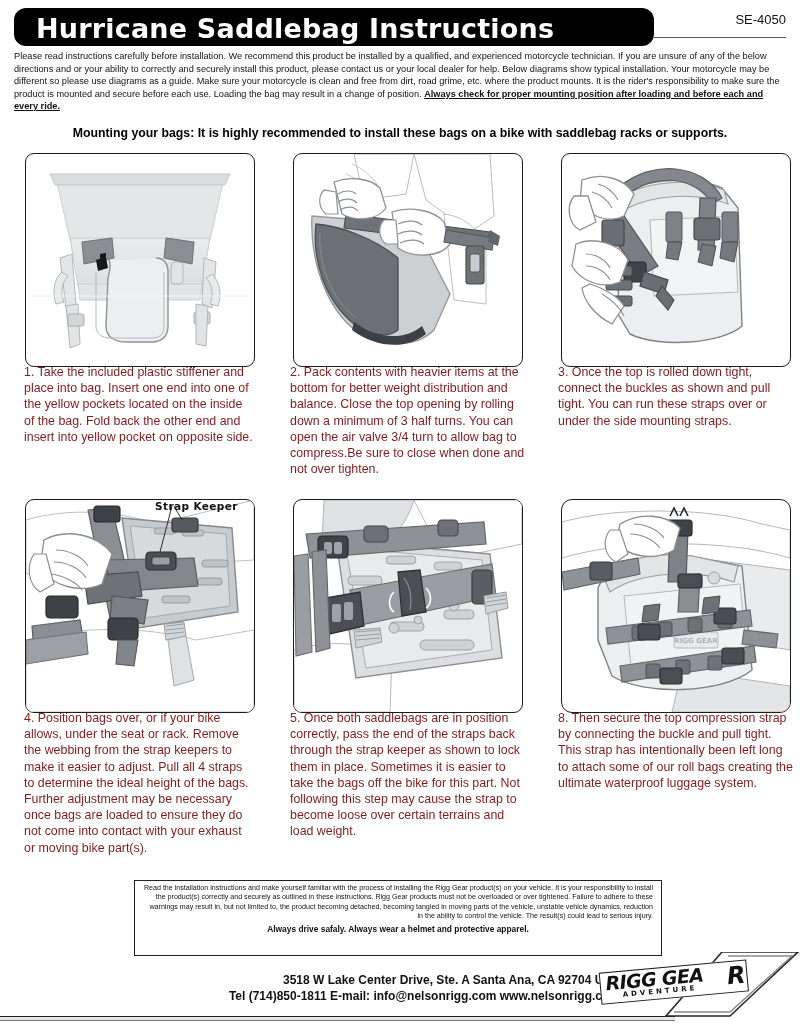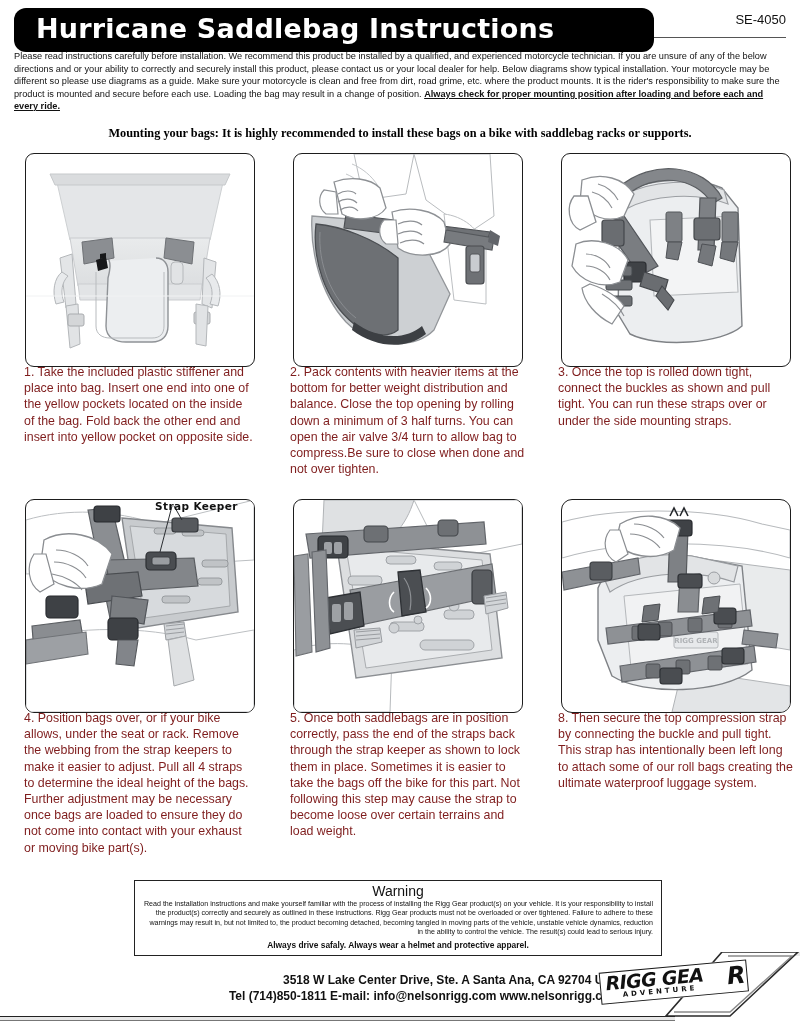--- a/index.html
+++ b/index.html
@@ -21,21 +21,21 @@
     position: absolute;
     left: 0; top: 0;
     width: 800px;
     height: 48px;
   }
   .title-bar {
     position: absolute;
     left: 14px;
     top: 8px;
     width: 640px;
-    height: 44px;
+    height: 38px;
     background: #000000;
     border-radius: 12px;
   }
   .title-text {
     position: absolute;
     left: 22px;
     top: 5px;
     font-size: 27px;
     font-weight: bold;
     color: #ffffff;
@@ -79,21 +79,20 @@
   
   .subtitle {
     position: absolute;
     left: 0;
     top: 126px;
     width: 800px;
     text-align: center;
     font-size: 12.3px;
     font-weight: bold;
     color: #000000;
-    font-family: Liberation Serif, serif;
   }
 
   
   .panel {
     position: absolute;
     width: 228px;
     height: 212px;
     border: 1.6px solid #1d1d1d;
     border-radius: 9px;
     background: #ffffff;
@@ -548,21 +547,20 @@
 </div>
 
 <div class="step-text t1">1. Take the included plastic stiffener and place into bag. Insert one end into one of the yellow pockets located on the inside of the bag. Fold back the other end and insert into yellow pocket on opposite side.</div>
 <div class="step-text t2">2. Pack contents with heavier items at the bottom for better weight distribution and balance. Close the top opening by rolling down a minimum of 3 half turns. You can open the air valve 3/4 turn to allow bag to compress.Be sure to close when done and not over tighten.</div>
 <div class="step-text t3">3. Once the top is rolled down tight, connect the buckles as shown and pull tight. You can run these straps over or under the side mounting straps.</div>
 <div class="step-text t4">4. Position bags over, or if your bike allows, under the seat or rack. Remove the webbing from the strap keepers to make it easier to adjust. Pull all 4 straps to determine the ideal height of the bags. Further adjustment may be necessary once bags are loaded to ensure they do not come into contact with your exhaust or moving bike part(s).</div>
 <div class="step-text t5">5. Once both saddlebags  are in position correctly, pass the end of the straps back through the strap keeper as shown to lock them in place. Sometimes it is easier to take the bags off the bike for this part. Not following this step may cause the strap to become loose over certain terrains and load weight.</div>
 <div class="step-text t6">8. Then secure the top compression strap by connecting  the buckle and pull tight. This strap has intentionally been left long to attach some of our roll bags creating the ultimate waterproof luggage system.</div>
 
 <div class="warning-box">
-  <div class="warning-title">Warning</div>
   <div class="warning-body">Read the installation instructions and make yourself familiar with the process of installing the Rigg Gear product(s) on your vehicle.  It is your responsibility to install the product(s) correctly and securely as outlined in these instructions.  Rigg Gear products must not be overloaded or over tightened. Failure to adhere to these warnings may result in, but not limited to, the product becoming detached, becoming tangled in moving parts of the vehicle, unstable vehicle dynamics, reduction in the ability to control the vehicle.  The result(s) could lead to serious injury.</div>
   <div class="warning-footer">Always drive safaly.  Always wear a helmet and protective apparel.</div>
 </div>
 
 <div class="footer-address">
   <div>3518 W Lake Center Drive, Ste. A Santa Ana, CA 92704 USA</div>
   <div>Tel (714)850-1811 E-mail: info@nelsonrigg.com www.nelsonrigg.com</div>
 </div>
 
 <div class="footer-rule"></div>

